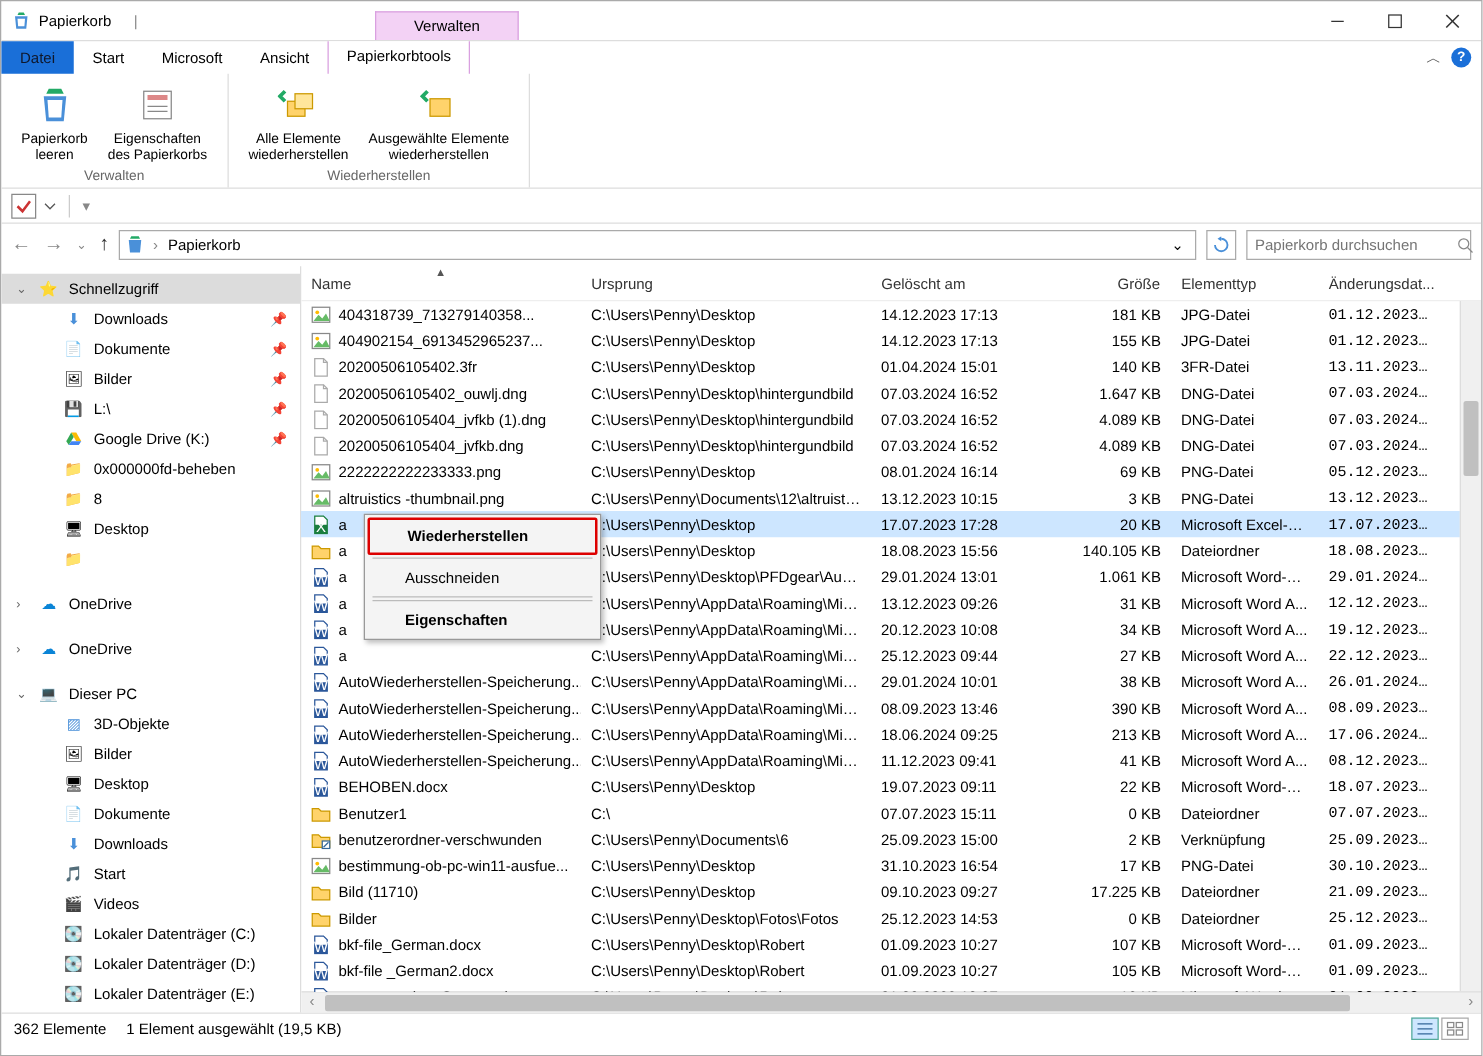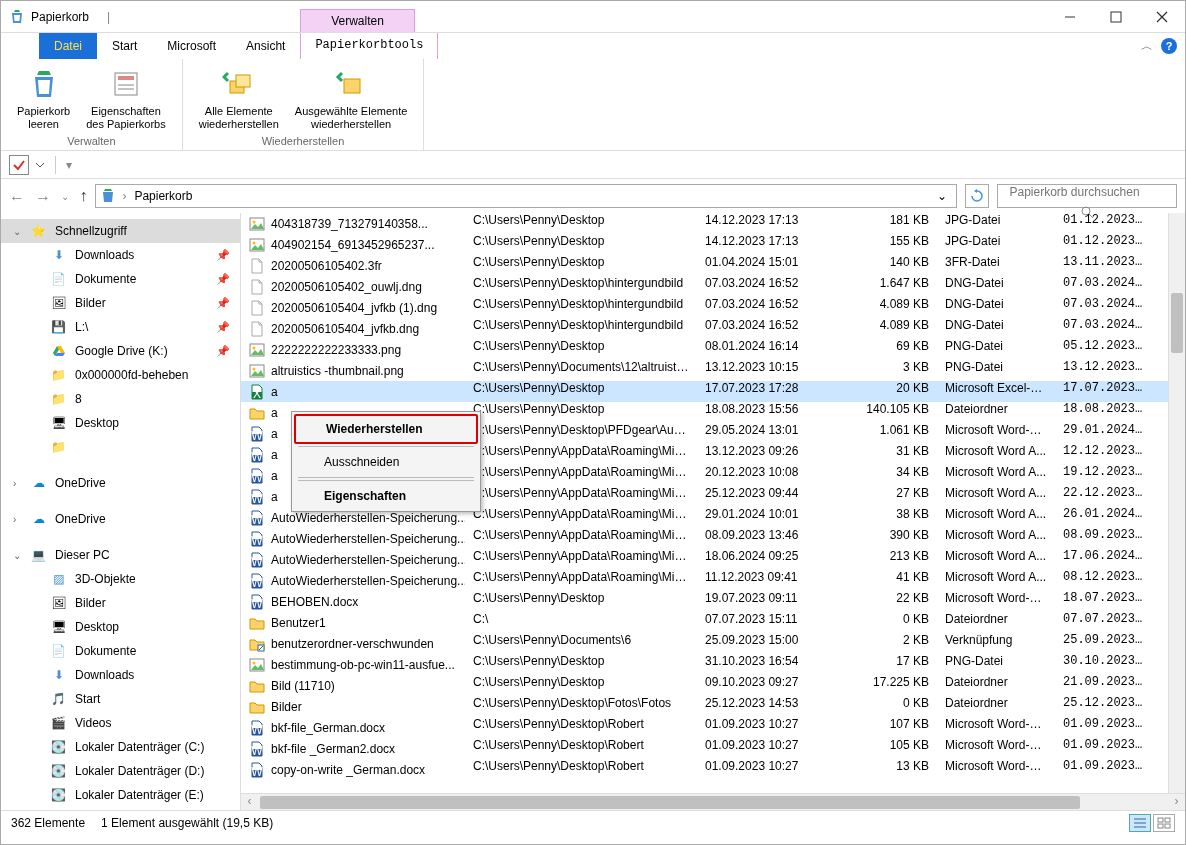--- a/index.html
+++ b/index.html
@@ -11,22 +11,22 @@
   .titlebar-left .icon { width: 16px; height: 16px; }
   .title-text { font-size: 12px; }
   .titlebar-center { flex: 1; display:flex; align-items:flex-end; padding-left:190px;}
   .manage-tab { background: #f3d2f5; border:1px solid #d9a0e0; border-bottom:none; padding:4px 30px; font-size:12px;}
   .win-controls { display: flex; }
   .win-btn { width: 46px; display: flex; align-items: center; justify-content: center; cursor: pointer; }
 
   
   .menutabs { height: 26px; display: flex; align-items: stretch; }
   .mtab { padding: 5px 14px; font-size: 12px; cursor: pointer; border:1px solid transparent;}
-  .mtab.file { background: #1a6fd8; color: #fde047; margin-left: 38px; }
-  .mtab.active { background:#fff; border:1px solid #d9a0e0; border-top:none; border-bottom:none;font-family:Liberation Mono, monospace;}
+  .mtab.file { background: #1a6fd8; color: #0f172a; }
+  .mtab.active { background:#fff; border:1px solid #d9a0e0; border-top:none; border-bottom:none;}
   .menutabs-right { margin-left:auto; display:flex; align-items:center; padding-right:8px; gap:8px;}
   .help-icon { width:16px;height:16px;border-radius:50%;background:#1a6fd8;color:#fff;display:flex;align-items:center;justify-content:center;font-size:11px;font-weight:bold;}
 
   
   .ribbon { height: 92px; border-bottom: 1px solid #ddd; display: flex; }
   .rgroup { border-right: 1px solid #ddd; padding: 4px 8px 2px; display: flex; flex-direction: column; align-items:center;}
   .rgroup-buttons { display:flex; flex:1;}
   .rbtn { display:flex; flex-direction:column; align-items:center; justify-content:flex-start; padding:4px 8px; cursor:pointer; text-align:center; gap:4px;}
   .rbtn .ricon { width:34px; height:34px; display:flex;align-items:center;justify-content:center;}
   .rbtn .rlabel { font-size:11px; line-height:13px; white-space:pre-line;}
@@ -40,21 +40,21 @@
 
   
   .addrbar { height: 34px; display:flex; align-items:center; padding:4px 8px; gap:8px;}
   .navbtns { display:flex; gap:10px; align-items:center; color:#888;}
   .navbtns .arrow { cursor:default; font-size:16px;}
   .navbtns .arrow.enabled { color:#333; }
   .addr-box { flex:1; height:24px; border:1px solid #aaa; display:flex; align-items:center; padding:0 4px; gap:6px;}
   .addr-box .crumb { cursor:pointer; padding:0 2px;}
   .addr-drop { width:20px; text-align:center; cursor:pointer;}
   .addr-refresh { width:24px; height:24px; border:1px solid #aaa; display:flex;align-items:center;justify-content:center; cursor:pointer;}
-  .search-box { width:180px; height:24px; border:1px solid #aaa; display:flex; align-items:center; padding:0 6px; color:#888; gap:6px;flex-direction:column;}
+  .search-box { width:180px; height:24px; border:1px solid #aaa; display:flex; align-items:center; padding:0 6px; color:#888; gap:6px;}
   .search-box input { border:none; outline:none; flex:1; font-size:12px; color:#333; background:transparent;}
 
   
   .main { display:flex; height: 597px; position:relative;}
   .nav { width:240px; border-right:1px solid #ddd; overflow-y:auto; padding-top:6px;}
   .nav-item { display:flex; align-items:center; height:24px; padding-left:30px; gap:8px; cursor:pointer; position:relative;}
   .nav-item.selected { background:#dcdcdc;}
   .nav-item .expand { position:absolute; left:12px; font-size:10px; color:#666;}
   .nav-item.level1 { padding-left:50px;}
   .nav-item .pin { margin-left:auto; margin-right:10px; color:#555; font-size:11px;}
@@ -66,21 +66,21 @@
   .col { padding:0 8px; font-size:12px; color:#333; border-right:1px solid transparent; display:flex;align-items:center; height:100%; position:relative;}
   .col.name { width:224px;}
   .col.origin { width:232px;}
   .col.deleted { width:158px;}
   .col.size { width:82px; justify-content:flex-end;}
   .col.type { width:118px;}
   .col.modified { width:100px;}
   .sort-ind { position:absolute; top:0; left:50%; transform:translateX(-50%); font-size:9px; color:#555;}
 
   .filelist { flex:1; overflow:auto; position:relative;}
-  .row { display:flex; height:21px; cursor:default; white-space:nowrap;}
+  .row { display:flex; height:21px; align-items:center; cursor:default; white-space:nowrap;}
   .row.selected { background:#cde6ff;}
   .cell { padding:0 8px; overflow:hidden; text-overflow:ellipsis;}
   .cell.name { width:224px; display:flex; align-items:center; gap:6px;}
   .cell.origin { width:232px;}
   .cell.deleted { width:158px;}
   .cell.size { width:82px; text-align:right;}
   .cell.type { width:118px;}
   .cell.modified { width:100px;font-family:Liberation Mono, monospace;}
   .ficon { width:16px;height:16px; flex-shrink:0;}
 
@@ -370,20 +370,31 @@
         <span class="nicon">💽</span>
         <span>Lokaler Datenträger (D:)</span>
       </div>
     <div class="nav-item level1">
         <span class="nicon">💽</span>
         <span>Lokaler Datenträger (E:)</span>
       </div>
   </div>
 
   <div class="content">
+    <div class="colheader">
+      <div class="col name">
+          <span>Name</span>
+          <span class="sort-ind">▲</span>
+        </div>
+      <div class="col origin">Ursprung</div>
+      <div class="col deleted">Gelöscht am</div>
+      <div class="col size">Größe</div>
+      <div class="col type">Elementtyp</div>
+      <div class="col modified">Änderungsdat...</div>
+    </div>
     <div class="filelist" id="filelist">
         <div class="row">
           <div class="cell name">
             <span class="ficon">
               <svg width="16" height="16">
                 <rect x="1" y="2" width="14" height="12" fill="#fff" stroke="#888"></rect>
                 <circle cx="5" cy="6" r="1.5" fill="#fb0"></circle>
                 <path d="M2 13 L6 8 L9 11 L12 7 L15 13 z" fill="#6b6"></path>
               </svg>
             </span>
@@ -547,21 +558,21 @@
             <span class="ficon">
               <svg width="16" height="16">
                 <path d="M3 1h7l3 3v11H3z" fill="#fff" stroke="#2b579a"></path>
                 <rect x="3" y="8" width="10" height="7" fill="#2b579a"></rect>
                 <text x="8" y="14" font-size="6" fill="#fff" text-anchor="middle">W</text>
               </svg>
             </span>
             <span>a</span>
           </div>
           <div class="cell origin">C:\Users\Penny\Desktop\PFDgear\Ausfü...</div>
-          <div class="cell deleted">29.05.2024 13:01</div>
+          <div class="cell deleted">29.01.2024 13:01</div>
           <div class="cell size">1.061 KB</div>
           <div class="cell type">Microsoft Word-D...</div>
           <div class="cell modified">29.01.2024 11:2...</div>
         </div>
         <div class="row">
           <div class="cell name">
             <span class="ficon">
               <svg width="16" height="16">
                 <path d="M3 1h7l3 3v11H3z" fill="#fff" stroke="#2b579a"></path>
                 <rect x="3" y="8" width="10" height="7" fill="#2b579a"></rect>

